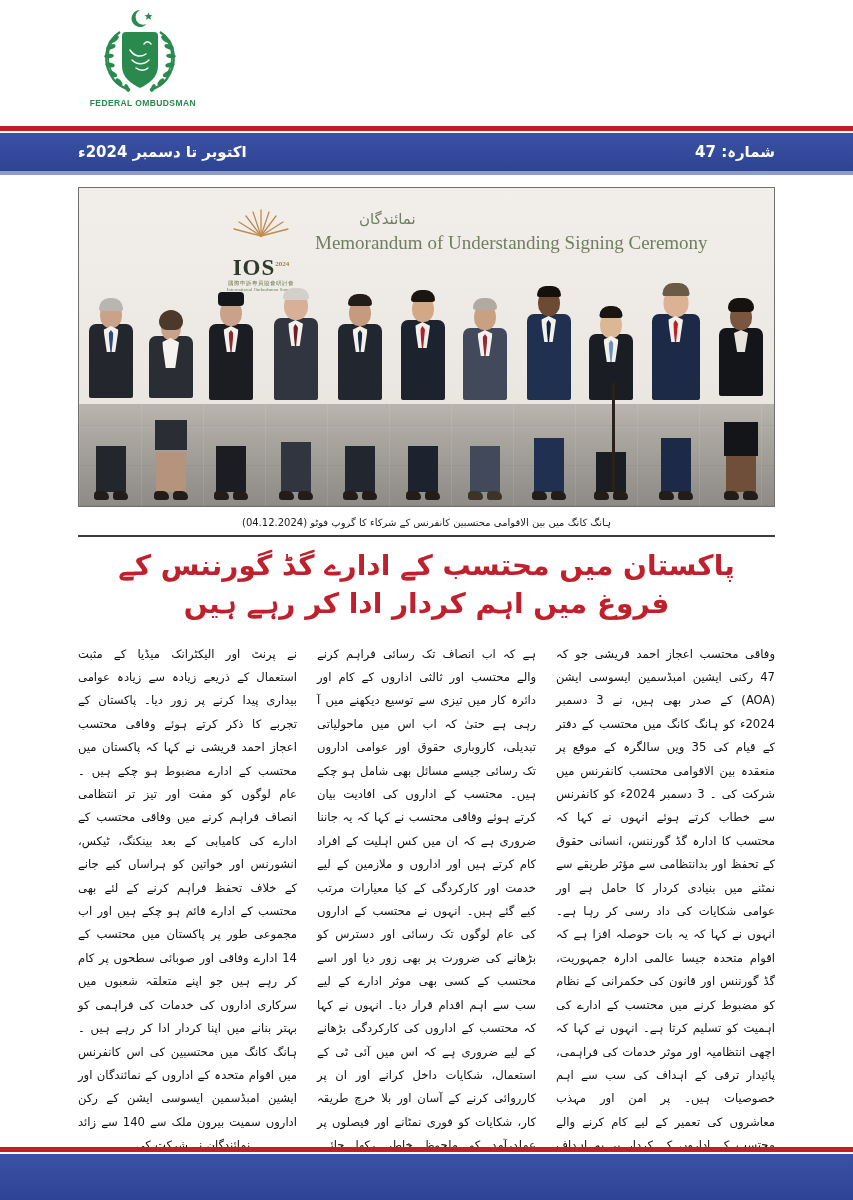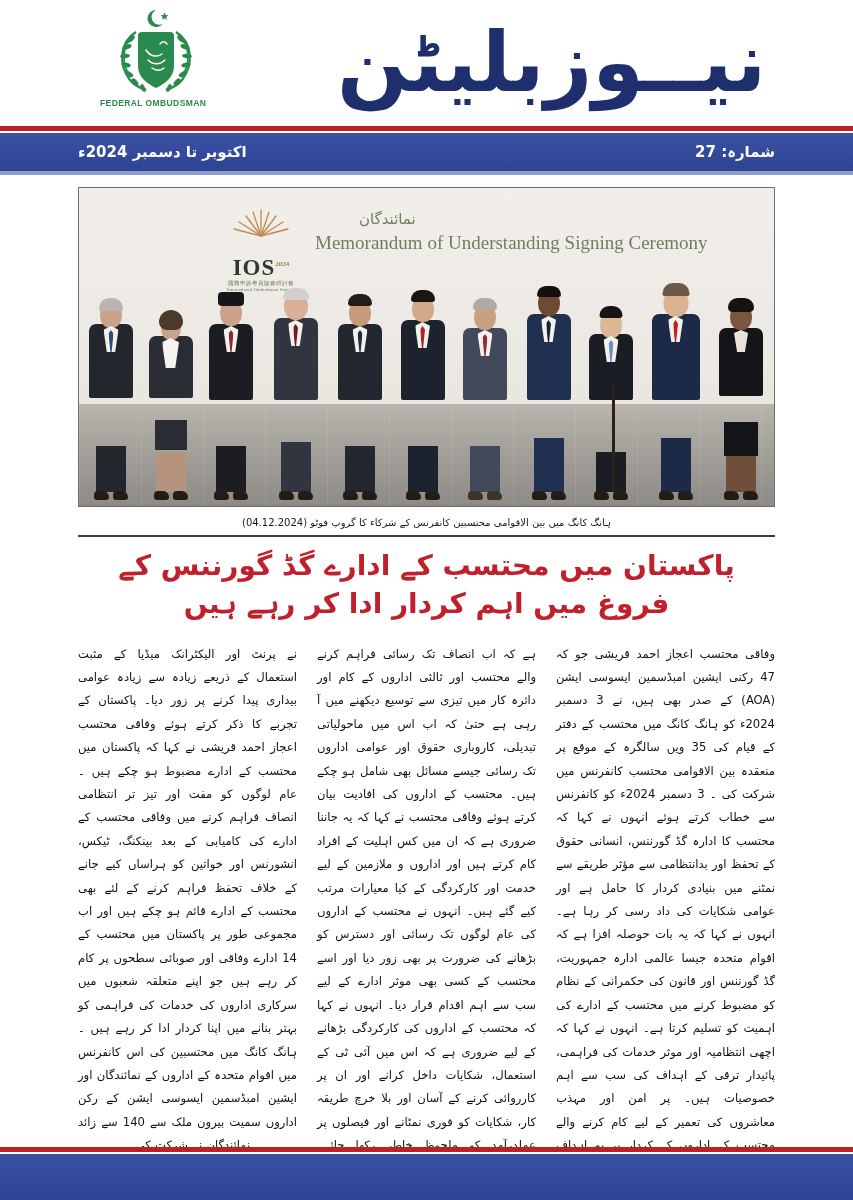--- a/index.html
+++ b/index.html
@@ -20,22 +20,21 @@
   .masthead {
     height: 126px;
     position: relative;
     background: #ffffff;
   }
   .logo-block {
     position: absolute;
     left: 84px;
     top: 6px;
     width: 112px;
-    text-align: left;
-    margin-left: 16px;
+    text-align: right;
   }
   .logo-emblem {
     width: 112px;
     height: 96px;
     display: block;
   }
   .logo-caption {
     font-family: "Liberation Sans", sans-serif;
     font-size: 8.5px;
     font-weight: 700;
@@ -443,30 +442,29 @@
       <g stroke="#ffffff" stroke-width="1.5" fill="none" stroke-linecap="round">
         <path d="M46 44 c4 6 10 8 16 4"></path>
         <path d="M48 54 c5 5 12 5 17 0"></path>
         <path d="M52 62 c4 3 9 3 12 0"></path>
         <path d="M60 38 c2 -3 5 -3 7 0"></path>
       </g>
     </svg>
     <div class="logo-caption">FEDERAL OMBUDSMAN</div>
   </div>
 
-  <div class="bulletin-title">نیــوزبلیٹن</div>
 </div>
 
 <div class="stripe-red"></div>
 <div class="stripe-thin"></div>
 
 <div class="issue-band">
   <div class="band-inner">
     <span class="band-date">اکتوبر تا دسمبر 2024ء</span>
-    <span class="band-issue">شمارہ: 27</span>
+    <span class="band-issue">شمارہ: 47</span>
   </div>
 </div>
 <div class="band-underline"></div>
 
 <div class="page-body">
 
   <div class="photo-frame">
     <div class="photo-backdrop">
       <div class="backdrop-wall"></div>
       <div class="backdrop-floor">

